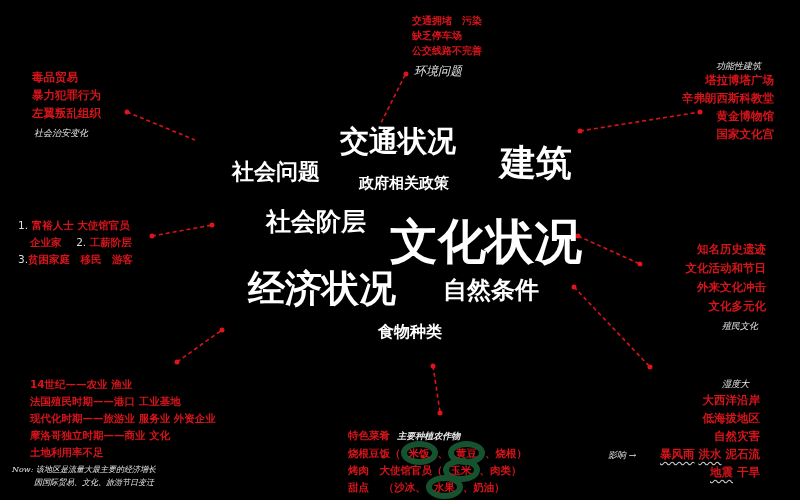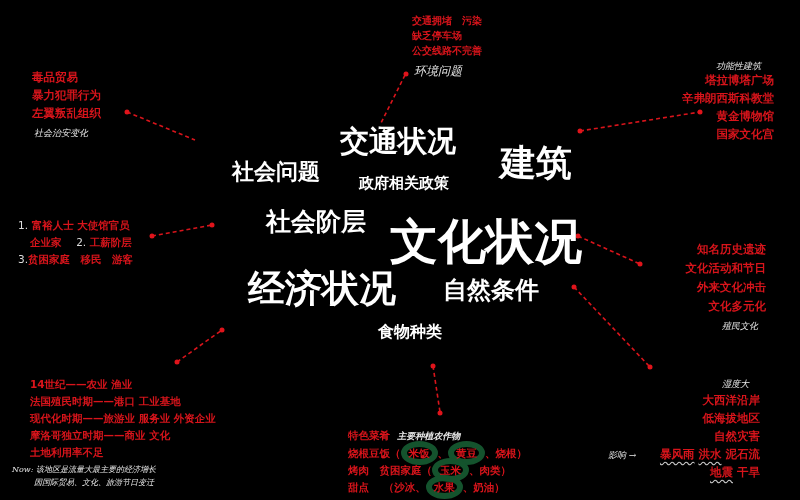--- a/index.html
+++ b/index.html
@@ -110,21 +110,21 @@
   <span>该地区是流量大最主要的经济增长</span>
 </div>
 <div class="abs note" style="left:34px;top:477px;font-size:8px;">因国际贸易、文化、旅游节日变迁</div>
 
 <div class="abs red" style="left:348px;top:427px;font-size:10.5px;line-height:17px;">
   <div><span>特色菜肴</span>&nbsp;&nbsp;<span class="note">主要种植农作物</span></div>
   <div>
     <span>烧根豆饭</span>（<span class="circled">米饭</span>、<span class="circled">黄豆</span>、<span>烧根</span>）
   </div>
   <div>
-    <span>烤肉　贫困家庭</span>（<span class="circled">玉米</span>、<span>肉类</span>）
+    <span>烤肉　大使馆官员</span>（<span class="circled">玉米</span>、<span>肉类</span>）
   </div>
   <div>
     <span>甜点</span>&nbsp;&nbsp;&nbsp;&nbsp;（<span>沙冰</span>、<span class="circled">水果</span>、<span>奶油</span>）
   </div>
 </div>
 
 <div class="abs note" style="left:722px;top:378px;">湿度大</div>
 <div class="abs red" style="right:40px;top:391px;text-align:right;">
   <div>大西洋沿岸</div>
   <div>低海拔地区</div>

